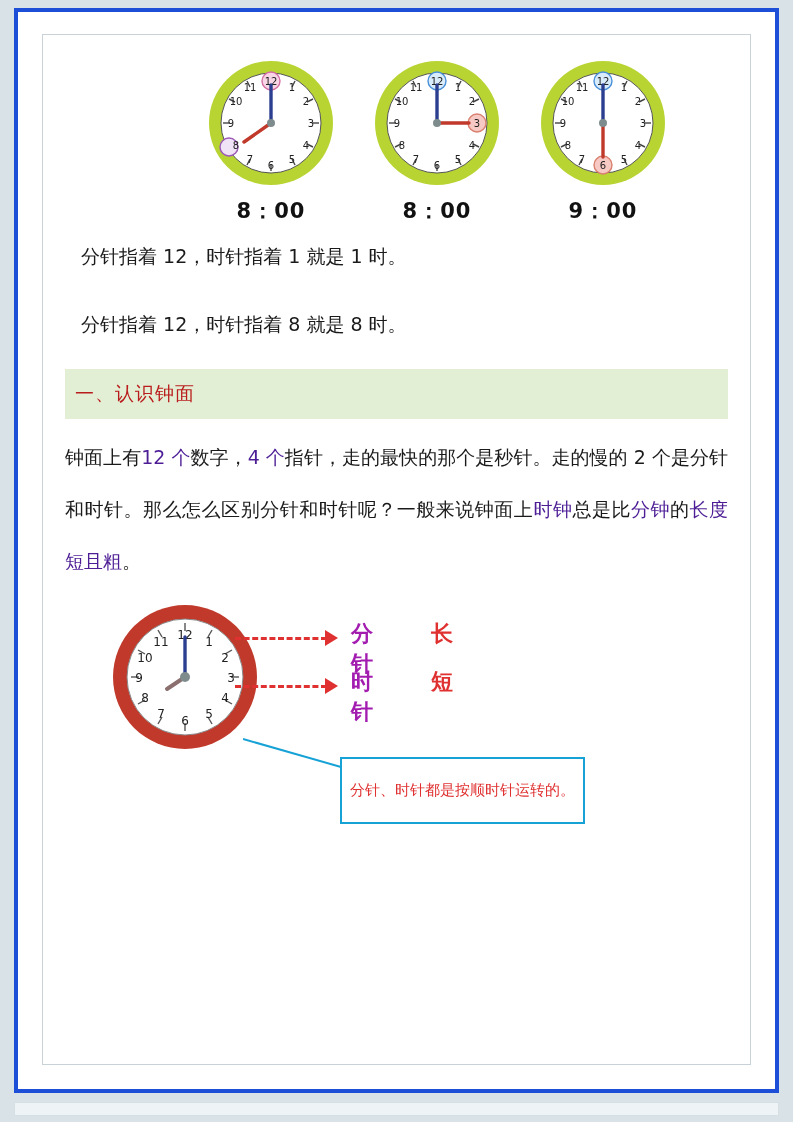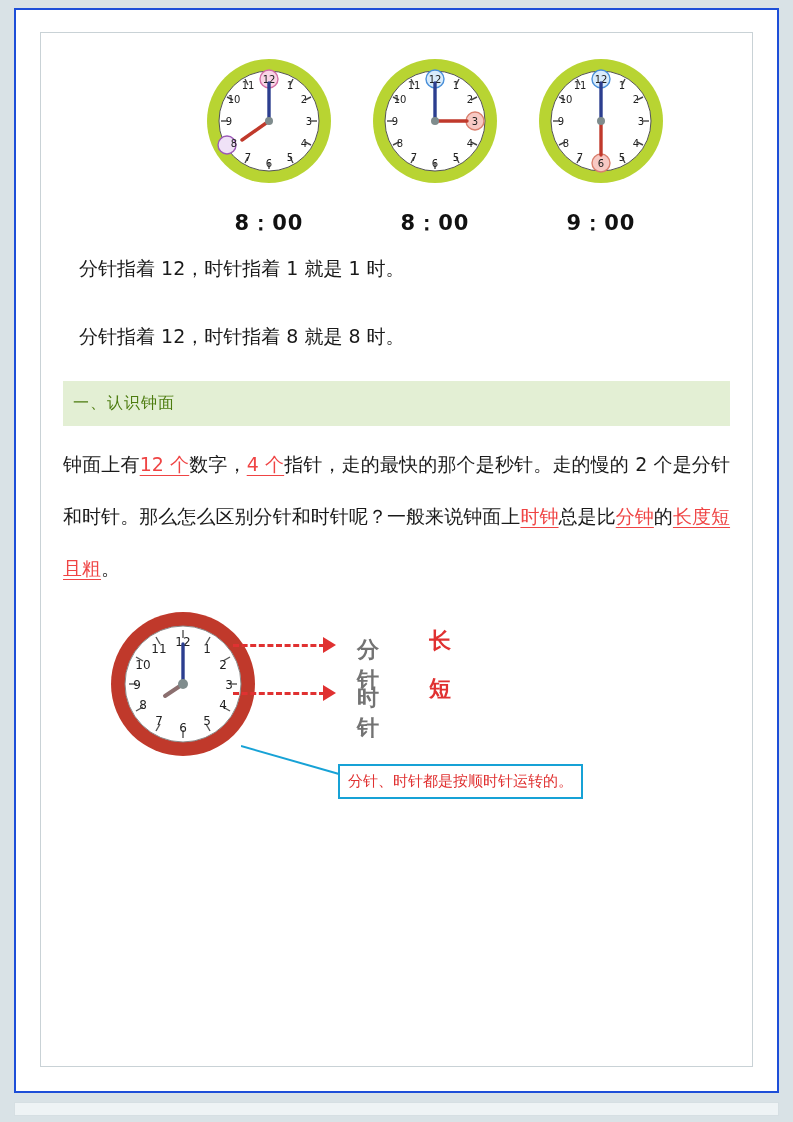--- a/index.html
+++ b/index.html
@@ -14,21 +14,21 @@
     position: relative;
     overflow: hidden;
   }
   .page-outer {
     position: absolute;
     left: 14px;
     top: 8px;
     width: 765px;
     height: 1085px;
     background: #ffffff;
-    border: 2px solid #1d4ed8;
+    border: 4px solid #1d4ed8;
     box-sizing: border-box;
   }
   .page-inner {
     position: absolute;
     left: 24px;
     top: 22px;
     right: 24px;
     bottom: 24px;
     border: 1px solid #c9d2d6;
     background: #ffffff;
@@ -51,52 +51,51 @@
   }
   .clock-cell {
     width: 140px;
     text-align: center;
   }
   .clock-label {
     font-family: "DejaVu Sans", sans-serif;
     font-weight: bold;
     font-size: 21px;
     color: #111;
-    margin-top: 14px;
+    margin-top: 0;
     letter-spacing: 1px;
   }
 
   
   .line {
     font-size: 19px;
     color: #1a1a1a;
     margin: 0 0 6px 16px;
     line-height: 62px;
     font-family: "DejaVu Sans", sans-serif;
   }
   .section-head {
     background: #e3efd4;
-    color: #4d7c0f;
-    font-size: 16px;
+    color: #b91c1c;
+    font-size: 19px;
     font-family: "DejaVu Sans", sans-serif;
     padding: 12px 10px;
     margin-top: 14px;
     margin-bottom: 12px;
     letter-spacing: 1px;
   }
   .para {
     font-size: 19px;
     color: #1a1a1a;
     line-height: 52px;
     font-family: "DejaVu Sans", sans-serif;
     text-align: justify;
   }
   .red-u {
-    color: #ef4444;
-    text-decoration: underline;
+    color: #4c1d95;
     text-underline-offset: 4px;
   }
 
   
   .diagram {
     position: relative;
     height: 215px;
     margin-top: 10px;
   }
   .diagram .big-clock {
@@ -124,46 +123,45 @@
     position: absolute;
     left: 90px;
     top: 7px;
     width: 0; height: 0;
     border-left: 13px solid #e03131;
     border-top: 8px solid transparent;
     border-bottom: 8px solid transparent;
   }
   .arrow-label {
     position: absolute;
-    left: 124px;
+    left: 116px;
     top: -4px;
     font-size: 22px;
     font-weight: bold;
-    color: #737373;
+    color: #a21caf;
     font-family: "DejaVu Sans", sans-serif;
     letter-spacing: 3px;
-    margin-top: 9px;
   }
   .arrow-val {
     position: absolute;
     left: 196px;
     top: -4px;
     font-size: 22px;
     font-weight: bold;
     color: #e03131;
     font-family: "DejaVu Sans", sans-serif;
   }
   .callout {
     position: absolute;
     left: 275px;
     top: 160px;
     border: 2px solid #17a2d6;
     color: #e03131;
     font-size: 15px;
-    padding: 6px 8px;
+    padding: 22px 8px;
     font-family: "DejaVu Sans", sans-serif;
     background: #fff;
     white-space: nowrap;
   }
   .callout-line {
     position: absolute;
     left: 178px;
     top: 140px;
     width: 100px;
     height: 32px;

